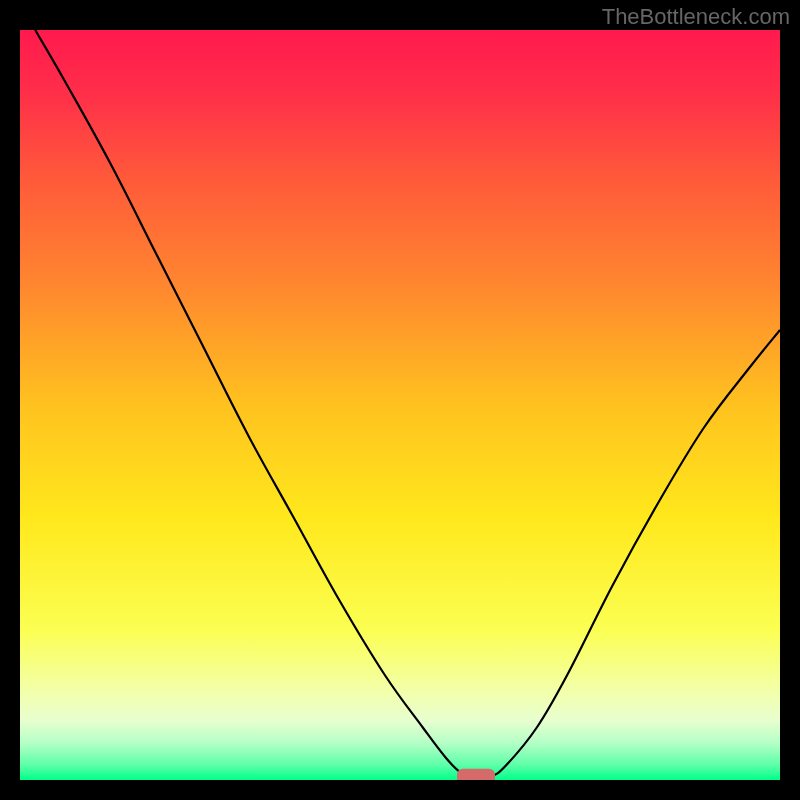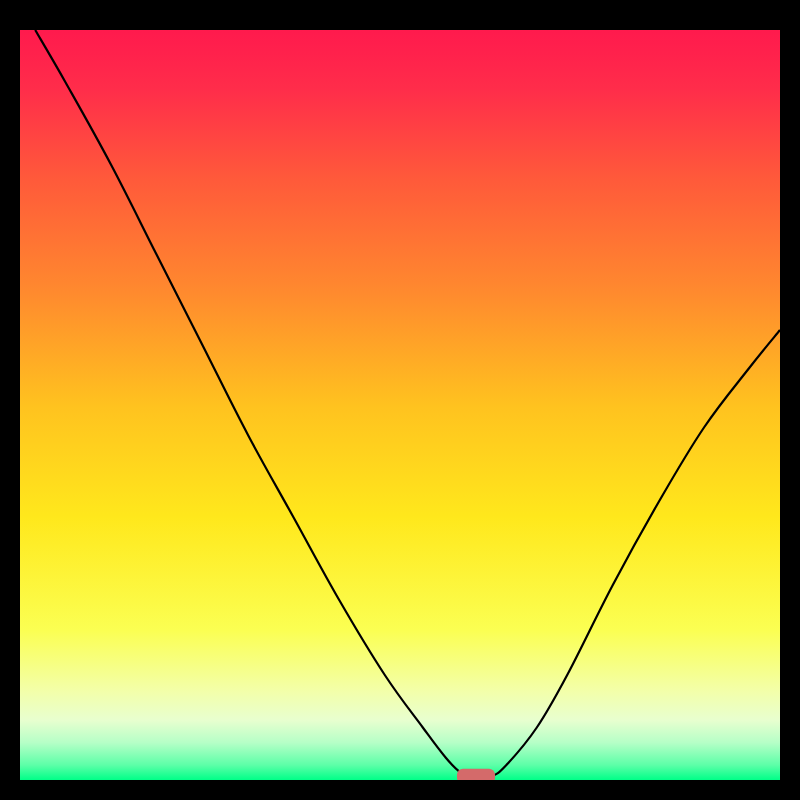--- a/index.html
+++ b/index.html
@@ -32,20 +32,21 @@
     left: 20px;
     top: 30px;
     width: 760px;
     height: 750px;
   }
 </style>
 </head>
 <body>
 
 <div class="frame">
+  <div class="watermark">TheBottleneck.com</div>
   <svg class="plot" viewBox="0 0 760 750" preserveAspectRatio="none">
     <defs>
       <linearGradient id="bg-grad" x1="0" y1="0" x2="0" y2="1">
           <stop offset="0%" stop-color="#ff1a4d"></stop>
           <stop offset="8%" stop-color="#ff2d4a"></stop>
           <stop offset="20%" stop-color="#ff5a3a"></stop>
           <stop offset="35%" stop-color="#ff8a2e"></stop>
           <stop offset="50%" stop-color="#ffc21f"></stop>
           <stop offset="65%" stop-color="#ffe81c"></stop>
           <stop offset="80%" stop-color="#fbff52"></stop>

